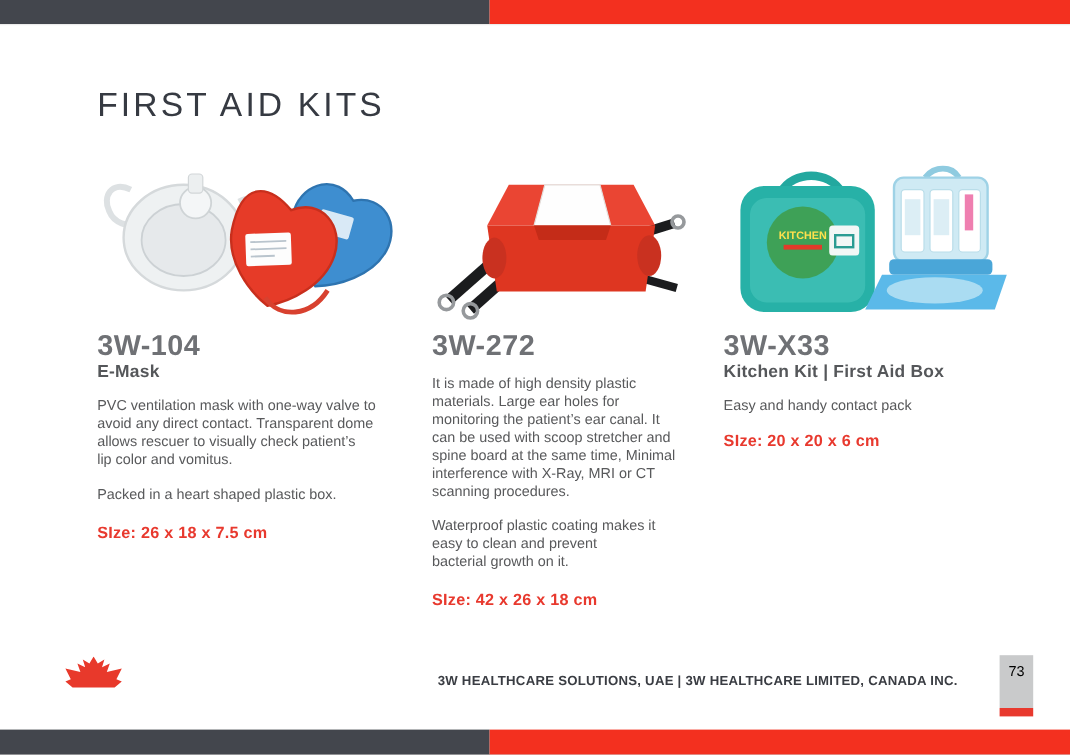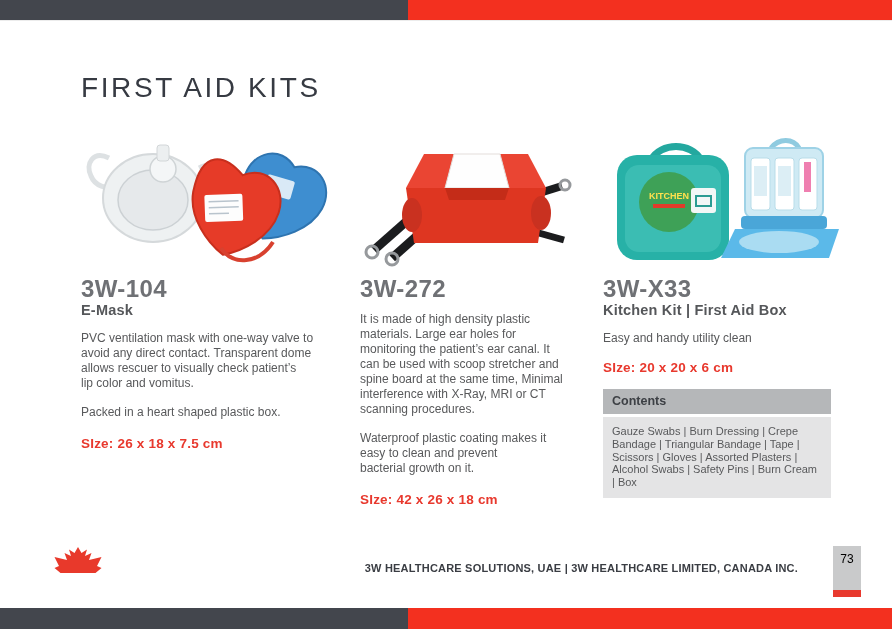--- a/index.html
+++ b/index.html
@@ -168,30 +168,22 @@
           <rect x="151" y="28" width="13" height="30" fill="#dceef5"></rect>
           <rect x="175" y="28" width="13" height="30" fill="#dceef5"></rect>
           <rect x="201" y="24" width="7" height="30" fill="#ef7fb0"></rect>
           <rect x="138" y="78" width="86" height="13" rx="4" fill="#4aa6d8"></rect>
           <path d="M132 91 L236 91 L226 120 L118 120 Z" fill="#5bb9e9"></path>
           <ellipse cx="176" cy="104" rx="40" ry="11" fill="#aadcf2"></ellipse>
         </svg>
       </div>
       <div class="product-code">3W-X33</div>
       <div class="product-name">Kitchen Kit | First Aid Box</div>
-      <div class="product-desc">Easy and handy utility clean</div>
+      <div class="product-desc">Easy and handy contact pack</div>
       <div class="product-size">SIze: 20 x 20 x 6 cm</div>
-      <div class="contents-table">
-        <div class="contents-header">Contents</div>
-        <div class="contents-body">Gauze Swabs | Burn Dressing | Crepe
-Bandage | Triangular Bandage | Tape |
-Scissors | Gloves | Assorted Plasters |
-Alcohol Swabs | Safety Pins | Burn Cream
-| Box</div>
-      </div>
     </div>
 
   </div>
 
   <svg class="leaf-logo" viewBox="0 0 100 66">
     <path d="M50 0 L57 12 L68 5 L64 18 L77 12 L72 26 L97 20 L88 38 L97 42 L85 52 L15 52 L3 42 L12 38 L3 20 L28 26 L23 12 L36 18 L32 5 L43 12 Z" fill="#e8392b"></path>
   </svg>
 
   <div class="footer-company">3W HEALTHCARE SOLUTIONS, UAE | 3W HEALTHCARE LIMITED, CANADA INC.</div>
 

